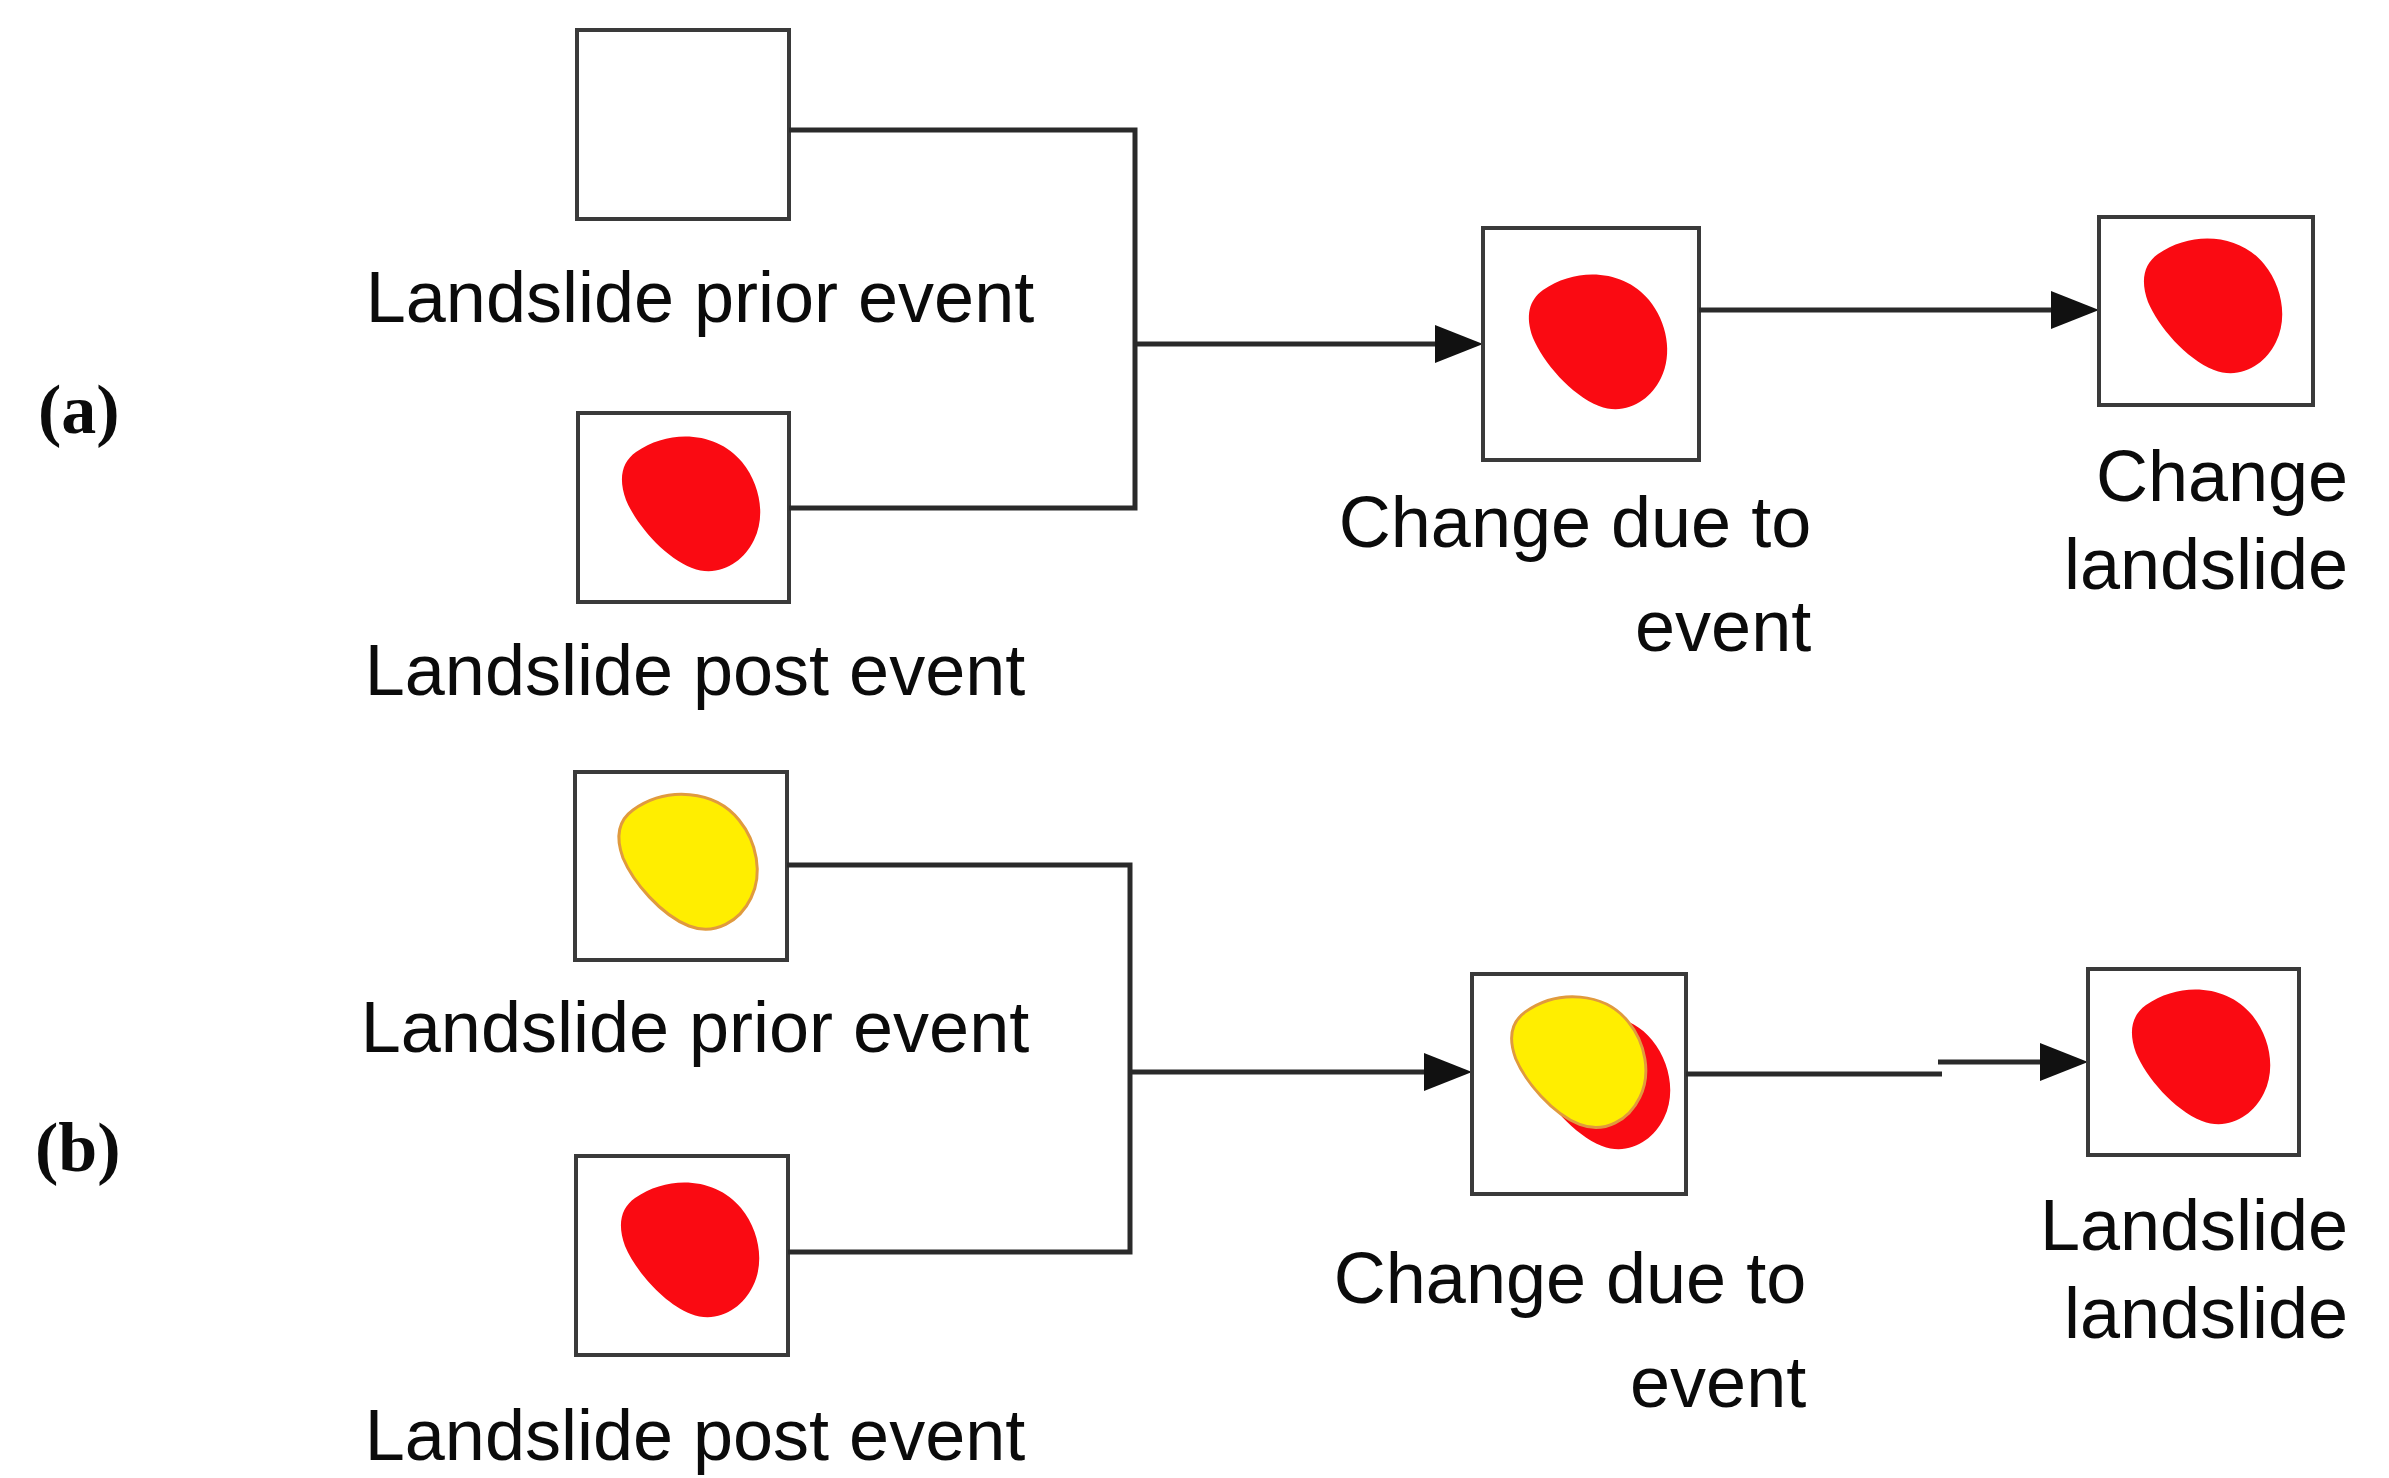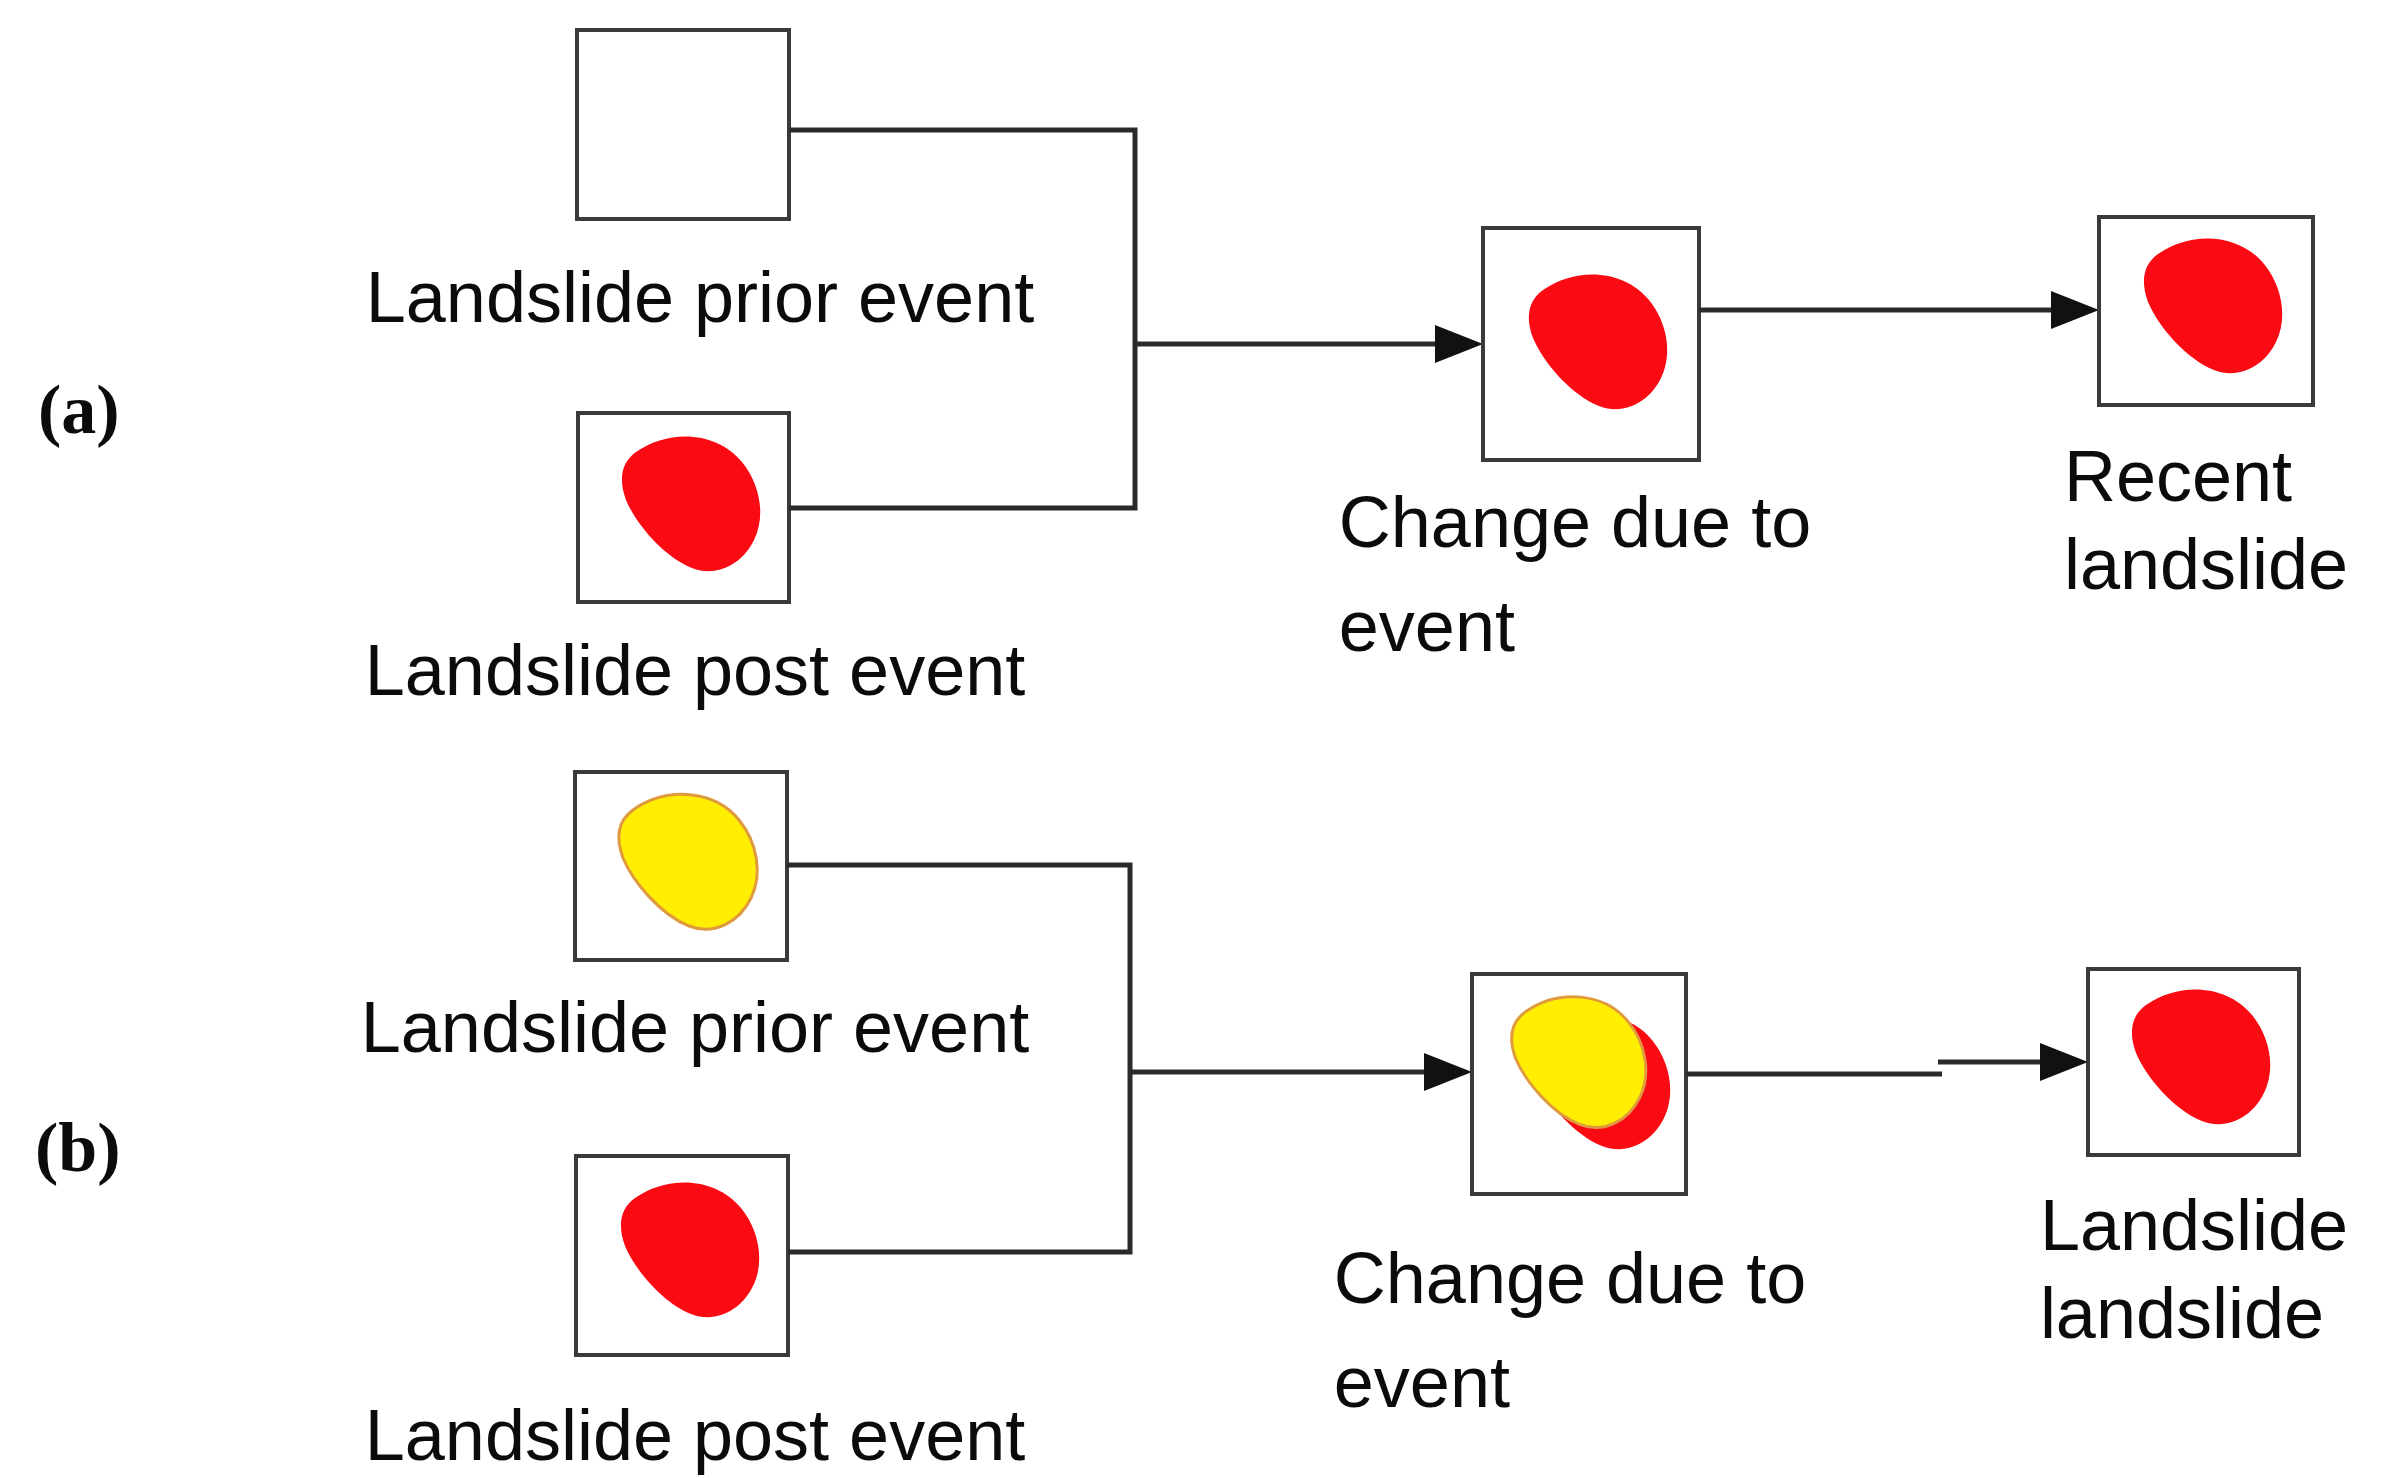--- a/index.html
+++ b/index.html
@@ -9,21 +9,21 @@
     font-family:"Liberation Sans","DejaVu Sans",sans-serif;color:#0b0b0b;overflow:hidden;
   }
   .fig svg{position:absolute;left:0;top:0;}
   .box{fill:#ffffff;stroke:#3a3a3a;stroke-width:4;}
   .wire{stroke:#2a2a2a;stroke-width:5;fill:none;}
   .head{fill:#111111;stroke:none;}
   .blob{stroke:none;}
   .blob-outlined{stroke:#e09a3e;stroke-width:3;}
   .lbl{
     position:absolute;transform:translateX(-50%);
-    text-align:left;font-size:72px;line-height:90px;white-space:nowrap;
+    text-align:right;font-size:72px;line-height:90px;white-space:nowrap;
   }
   .lbl .ln{white-space:nowrap;}
   .lh104 .ln{line-height:104px;}
   .lh88 .ln{line-height:88px;}
   .panel-tag{
     position:absolute;font-family:"Liberation Serif","DejaVu Serif",serif;
     font-weight:bold;font-size:70px;line-height:88px;
   }
 </style>
 </head>
@@ -85,21 +85,21 @@
   <div class="lbl" style="left:700px;top:252px;">Landslide prior event</div>
 
   <div class="lbl" style="left:695px;top:625px;">Landslide post event</div>
 
   <div class="lbl lh104" style="left:1575px;top:470px;">
     <div class="ln">Change due to</div>
     <div class="ln">event</div>
   </div>
 
   <div class="lbl lh88" style="left:2206px;top:432px;">
-    <div class="ln">Recent</div>
+    <div class="ln">Change</div>
     <div class="ln">landslide</div>
   </div>
 
   <div class="panel-tag" style="left:35px;top:1104px;">(b)</div>
 
   <div class="lbl" style="left:695px;top:982px;">Landslide prior event</div>
 
   <div class="lbl" style="left:695px;top:1390px;">Landslide post event</div>
 
   <div class="lbl lh104" style="left:1570px;top:1226px;">

